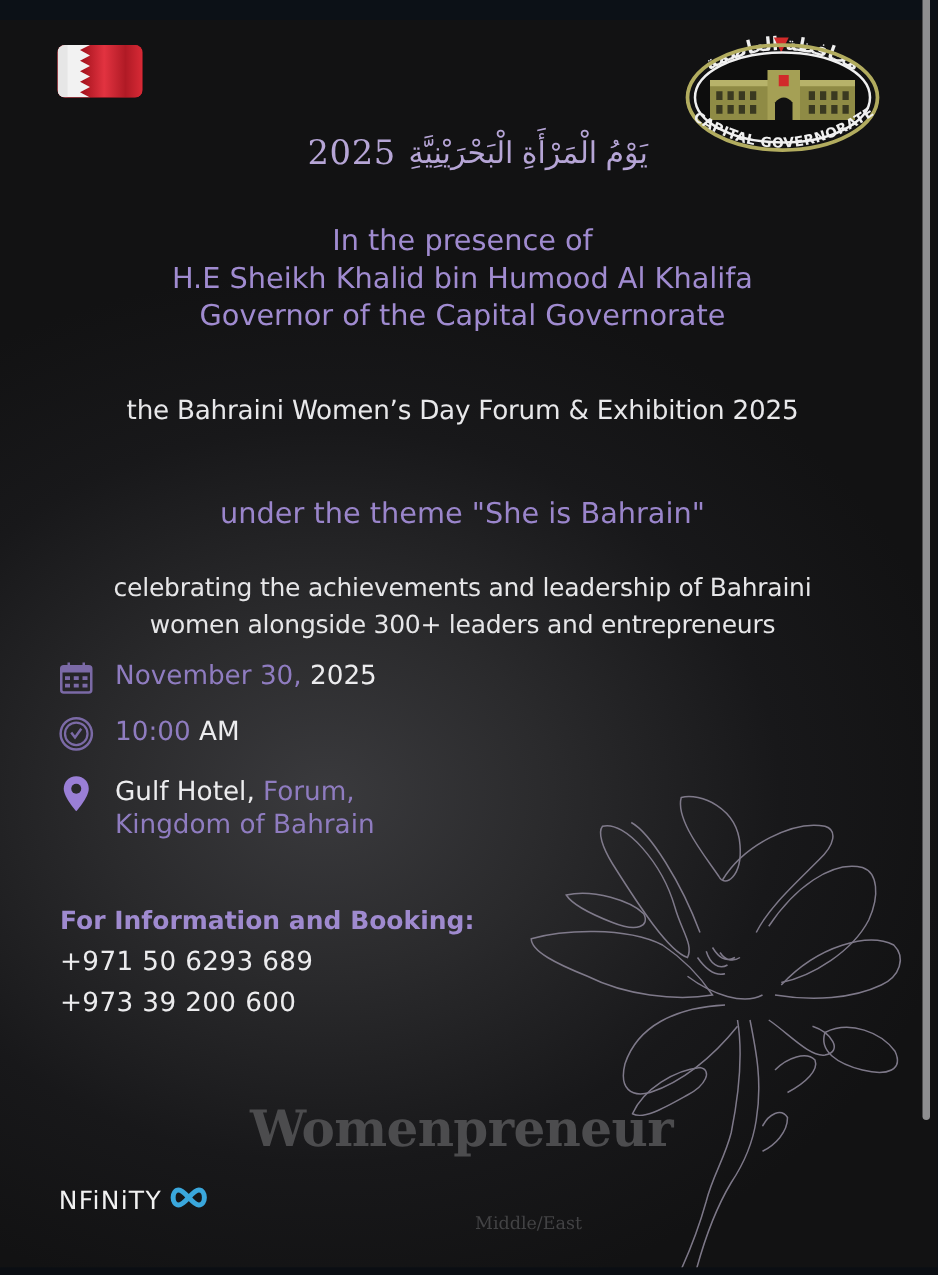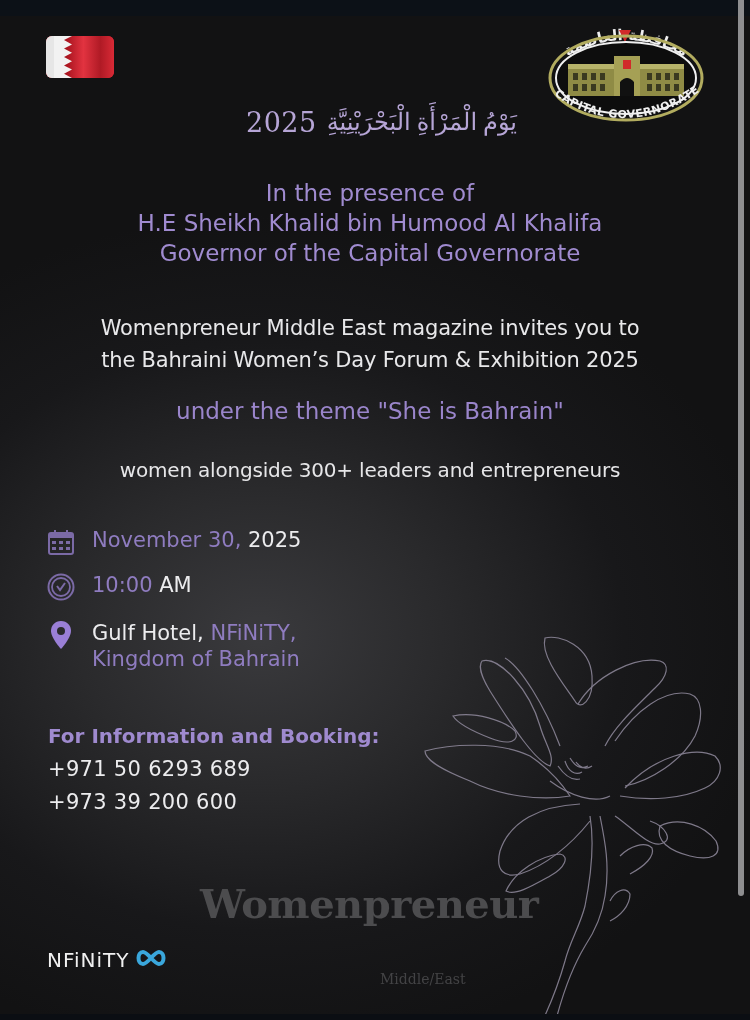--- a/index.html
+++ b/index.html
@@ -14,21 +14,21 @@
   .scrollbar-track { position:absolute; left:736px; top:0; width:8px; height:1020px; }
   .scrollbar-thumb { position:absolute; left:738px; top:0; width:6px; height:896px; background:#8e8e90; border-radius:0 0 3px 3px; }
 
   .flag { position:absolute; left:46px; top:20px; width:68px; height:42px; border-radius:6px; overflow:hidden; background:#cf1f2c; }
   .flag svg { display:block; }
 
   .gov-logo { position:absolute; left:540px; top:0px; width:170px; height:112px; }
 
   .arabic-title { position:absolute; left:246px; top:84px; width:280px; height:44px; display:flex; align-items:center; gap:10px; }
   .arabic-year { font-family:"DejaVu Serif", serif; font-size:27px; color:#b6a5d6; letter-spacing:0.5px; }
-  .arabic-text { font-family:Liberation Serif, serif; font-size:24px; color:#b6a5d6; direction:rtl; }
+  .arabic-text { font-family:Liberation Sans, sans-serif; font-size:24px; color:#b6a5d6; direction:rtl; }
 
   .presence { position:absolute; left:0; top:162px; width:740px; text-align:center; color:#a08bd0; font-weight:normal; font-size:23px; line-height:30px; font-family:"DejaVu Sans", sans-serif; }
 
   .invite { position:absolute; left:0; top:296px; width:740px; text-align:center; color:#e8e8ea; font-size:21px; line-height:32px; font-family:"DejaVu Sans", sans-serif; letter-spacing:-0.2px; }
 
   .theme { position:absolute; left:0; top:382px; width:740px; text-align:center; color:#9a85cb; font-size:23px; font-family:"DejaVu Sans", sans-serif; }
 
   .celebrate { position:absolute; left:0; top:440px; width:740px; text-align:center; color:#e6e6e8; font-size:20px; line-height:29px; font-family:"DejaVu Sans", sans-serif; letter-spacing:-0.2px; }
 
   .detail-row { position:absolute; left:46px; display:flex; align-items:flex-start; }
@@ -115,27 +115,27 @@
     <span class="arabic-text">يَوْمُ الْمَرْأَةِ الْبَحْرَيْنِيَّةِ</span>
   </div>
 
   <div class="presence">
     <div>In the presence of</div>
     <div>H.E Sheikh Khalid bin Humood Al Khalifa</div>
     <div>Governor of the Capital Governorate</div>
   </div>
 
   <div class="invite">
-    <div>Womenpreneur Middle East magazine invites you to</div>
     <div>the Bahraini Women’s Day Forum &amp; Exhibition 2025</div>
   </div>
 
   <div class="theme">under the theme "She is Bahrain"</div>
 
   <div class="celebrate">
+    <div>celebrating the achievements and leadership of Bahraini</div>
     <div>women alongside 300+ leaders and entrepreneurs</div>
   </div>
 
   <div class="detail-row" style="top:511px;">
     <span class="ico">
       <svg width="28" height="28" viewBox="0 0 28 28">
         <rect x="2" y="5" width="24" height="21" rx="2" fill="none" stroke="#7b6aa6" stroke-width="2"></rect>
         <rect x="2" y="5" width="24" height="5" fill="#7b6aa6"></rect>
         <line x1="8" y1="2" x2="8" y2="7" stroke="#7b6aa6" stroke-width="2"></line>
         <line x1="20" y1="2" x2="20" y2="7" stroke="#7b6aa6" stroke-width="2"></line>
@@ -168,21 +168,21 @@
   </div>
 
   <div class="detail-row" style="top:604px;">
     <span class="ico">
       <svg width="24" height="30" viewBox="0 0 24 30">
         <path d="M12,1 C5.9,1 2,5.5 2,11 C2,18 12,29 12,29 C12,29 22,18 22,11 C22,5.5 18.1,1 12,1 Z" fill="#9a7fd6"></path>
         <circle cx="12" cy="11" r="4" fill="#2a2a2c"></circle>
       </svg>
     </span>
     <span class="detail-text">
-      <span class="white">Gulf Hotel,</span><span class="purple"> NFiNiTY,</span><br>
+      <span class="white">Gulf Hotel,</span><span class="purple"> Forum,</span><br>
       <span class="purple">Kingdom of Bahrain</span>
     </span>
   </div>
 
   <div class="booking-head">For Information and Booking:</div>
   <div class="phone" style="top:741px;">+971 50 6293 689</div>
   <div class="phone" style="top:774px;">+973 39 200 600</div>
 
   <div class="flower">
     <svg width="320" height="420" viewBox="0 0 320 420" fill="none" stroke="#8a8496" stroke-width="1.2" opacity="0.9">

